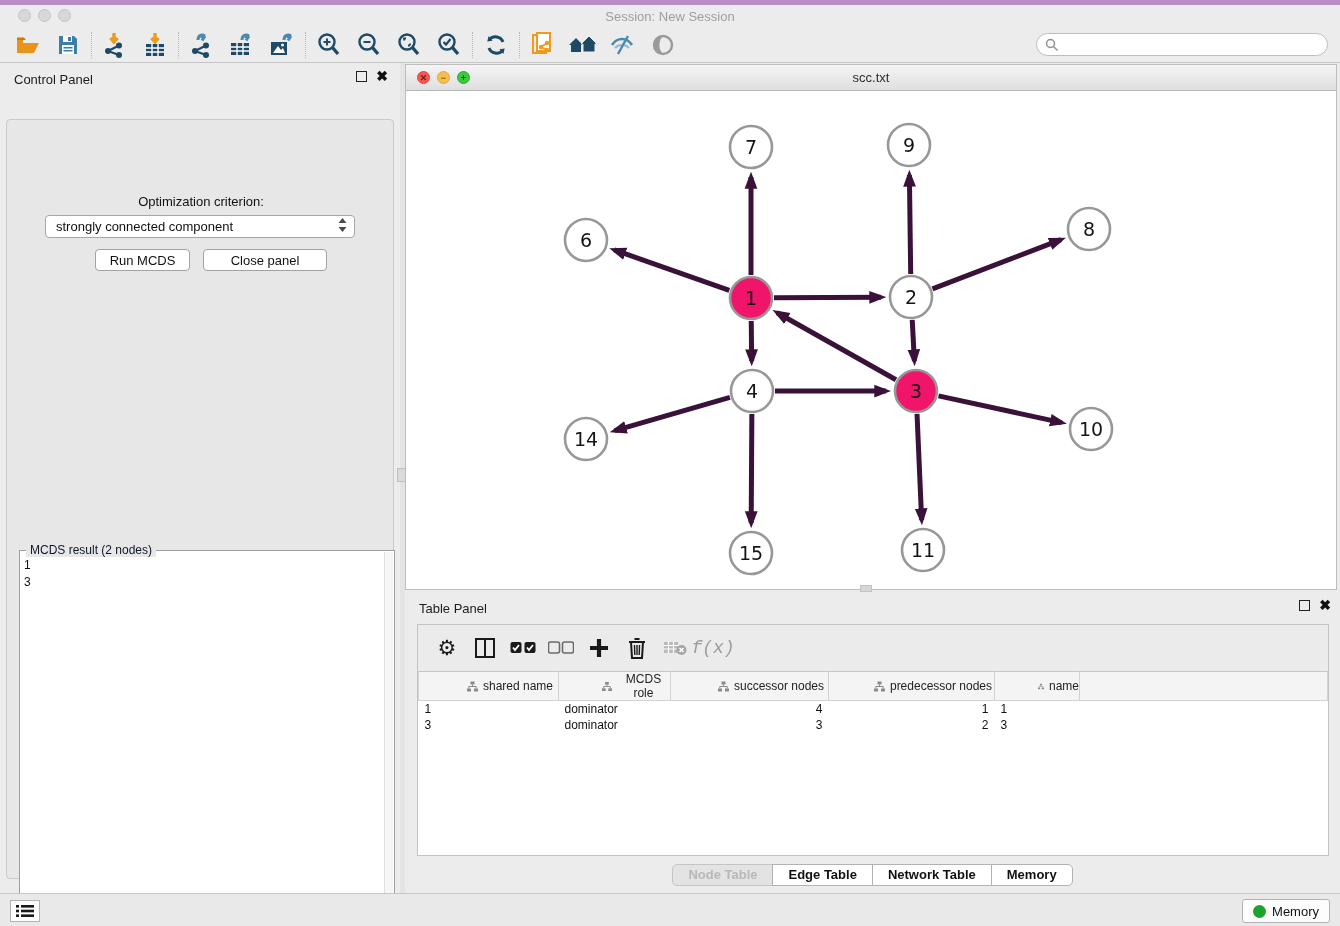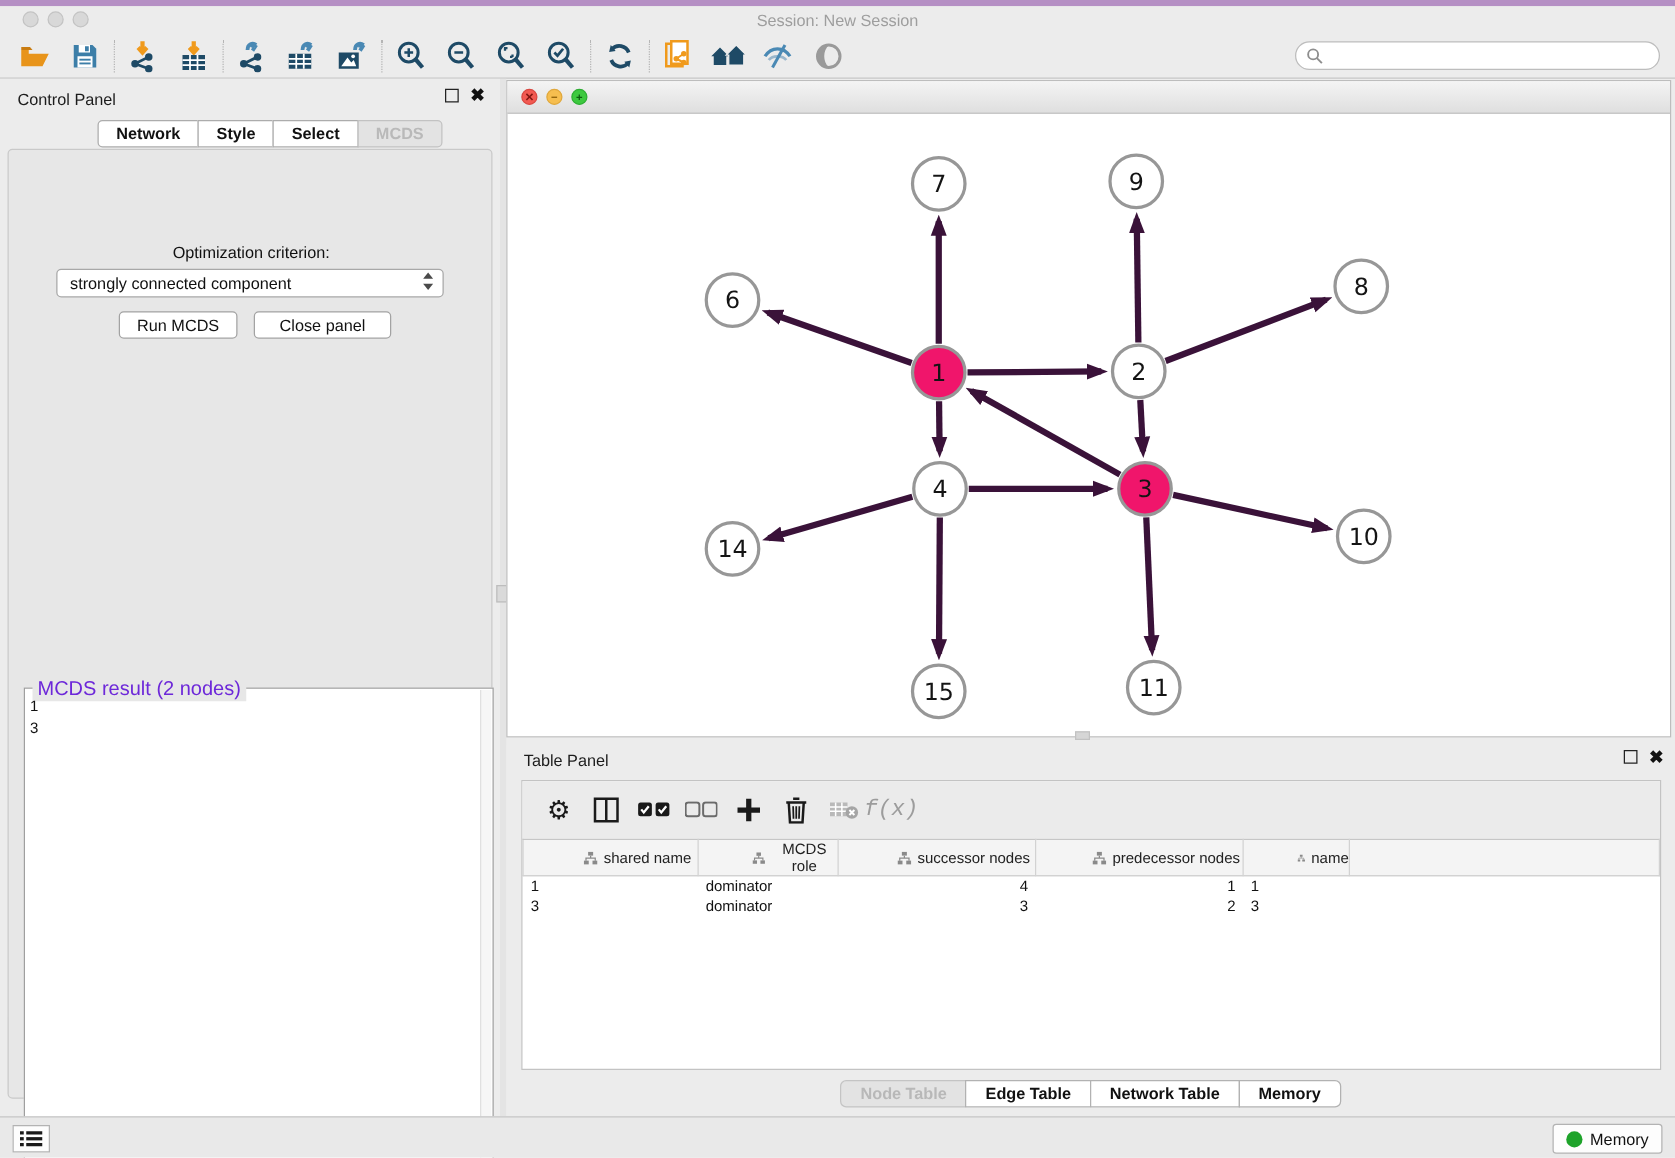--- a/index.html
+++ b/index.html
@@ -29,23 +29,23 @@
   .seg:first-child { border-radius:4px 0 0 4px; margin-left:0; }
   .seg:last-child { border-radius:0 4px 4px 0; }
   .seg.active { background:#e3e3e3; color:#b9b9b9; border-color:#c2c2c2; }
   #cp-tabs { left:78px; top:33px; }
   #cp-body { left:6px; top:56px; width:388px; height:760px; background:#e7e7e7; border:1px solid #c9c9c9; border-radius:4px; }
   #opt-label { left:0; top:74px; width:388px; text-align:center; font-size:13px; color:#111; }
   #opt-select { left:38px; top:95px; width:310px; height:23px; background:#fff; border:1px solid #a8a8a8; border-radius:4px; display:flex; align-items:center; font-size:13px; color:#111; padding-left:10px; }
   #opt-select .stepper { margin-left:auto; margin-right:6px; }
   .cp-btn { height:22px; background:#fff; border:1px solid #a3a3a3; border-radius:4px; font-size:13px; color:#111; display:flex; align-items:center; justify-content:center; }
   #run-btn  { left:88px; top:129px; width:95px; }
-  #close-btn{ left:196px; top:129px; width:110px; }
+  #close-btn{ left:196px; top:129px; width:124px; }
   #result-box { left:12px; top:430px; width:376px; height:378px; border:1px solid #9f9f9f; background:#fff; }
-  #result-legend { position:absolute; left:6px; top:-8px; background:#e7e7e7; padding:0 4px; font-size:16px; color:#6d28d9; }
+  #result-legend { position:absolute; left:6px; top:-8px; background:#e7e7e7; padding:0 4px; font-size:12px; color:#0f172a; }
   #result-text { position:absolute; left:4px; top:6px; right:14px; bottom:4px; font-size:12px; color:#111; white-space:pre-line; line-height:17px; }
   #result-scroll { position:absolute; right:1px; top:1px; width:9px; bottom:1px; background:#f6f6f6; border-left:1px solid #e0e0e0; }
 
   
   #v-splitter { left:400px; top:63px; width:5px; height:830px; background:#e4e4e4; }
   #v-splitter-handle { left:397px; top:468px; width:9px; height:14px; background:#dadada; border:1px solid #bdbdbd; }
 
   
   #net-window { left:405px; top:64px; width:932px; height:526px; background:#fff; border:1px solid #bdbdbd; }
   #net-titlebar { position:absolute; left:0; top:0; width:100%; height:26px; background:linear-gradient(#f4f4f4,#dfdfdf); border-bottom:1px solid #b7b7b7; }
@@ -229,26 +229,20 @@
   </svg>
   <input type="text" value="" style="">
 </div>
 
 <div id="control-panel" class="abs">
   <span id="cp-title" class="abs">Control Panel</span>
   <span class="panel-icons">
     <span class="float-icon"></span>
     <span class="close-icon">✖</span>
   </span>
-  <div id="cp-tabs" class="abs seg-tabs">
-      <span class="seg">Network</span>
-      <span class="seg">Style</span>
-      <span class="seg">Select</span>
-      <span class="seg active">MCDS</span>
-    </div>
   <div id="cp-body" class="abs">
     <div id="opt-label" class="abs">Optimization criterion:</div>
     <div id="opt-select" class="abs">
       <span>strongly connected component</span>
       <span class="stepper">
         <svg width="11" height="16" viewBox="0 0 11 16">
           <path d="M5.5 1 L9.5 6 L1.5 6 Z" fill="#4a4a4a"></path>
           <path d="M5.5 15 L9.5 10 L1.5 10 Z" fill="#4a4a4a"></path>
         </svg>
       </span>
@@ -265,20 +259,21 @@
 </div>
 
 <div id="v-splitter" class="abs"></div>
 <div id="v-splitter-handle" class="abs"></div>
 
 <div id="net-window" class="abs">
   <div id="net-titlebar">
     <span class="light" id="light-close">✕</span>
     <span class="light" id="light-min">−</span>
     <span class="light" id="light-zoom">+</span>
+    <span id="net-title">scc.txt</span>
   </div>
   <svg id="graph-svg" width="930" height="498">
       <defs>
         <marker id="arrow" viewBox="0 0 8 6" refX="5.5" refY="3" markerWidth="3.4" markerHeight="3" orient="auto" markerUnits="strokeWidth">
           <path d="M0,0 L8,3 L0,6 Z" fill="#3a1239"></path>
         </marker>
       </defs>
       <line x1="345" y1="184" x2="345" y2="86" stroke="#3a1239" stroke-width="5" marker-end="url(#arrow)"></line>
       <line x1="323.3015285768616" y1="199.3726585300483" x2="208.30235403018057" y2="158.94870626515439" stroke="#3a1239" stroke-width="5" marker-end="url(#arrow)"></line>
       <line x1="367.99955079441025" y1="206.85625280753493" x2="475.0005859203344" y2="206.1874963379979" stroke="#3a1239" stroke-width="5" marker-end="url(#arrow)"></line>

